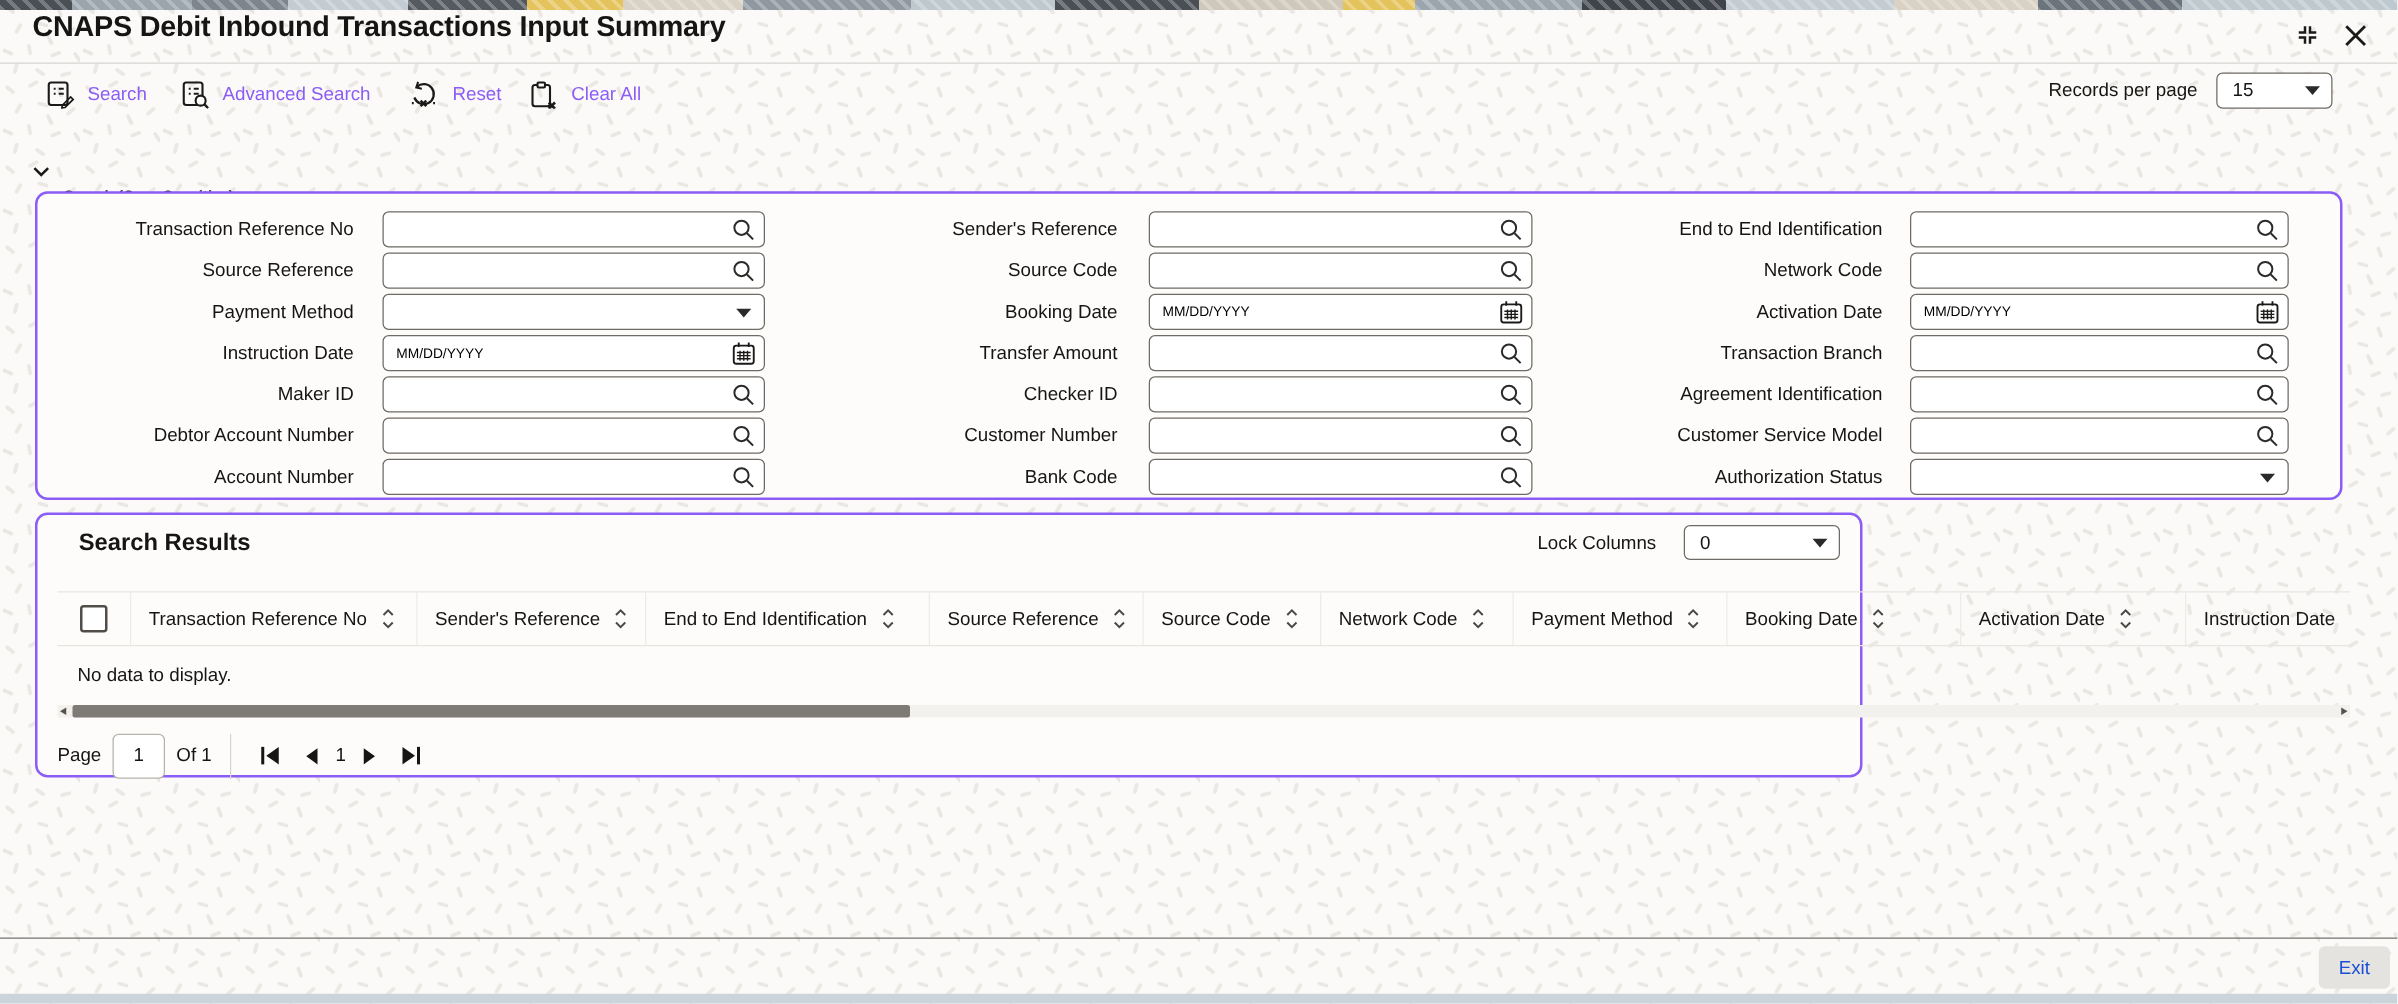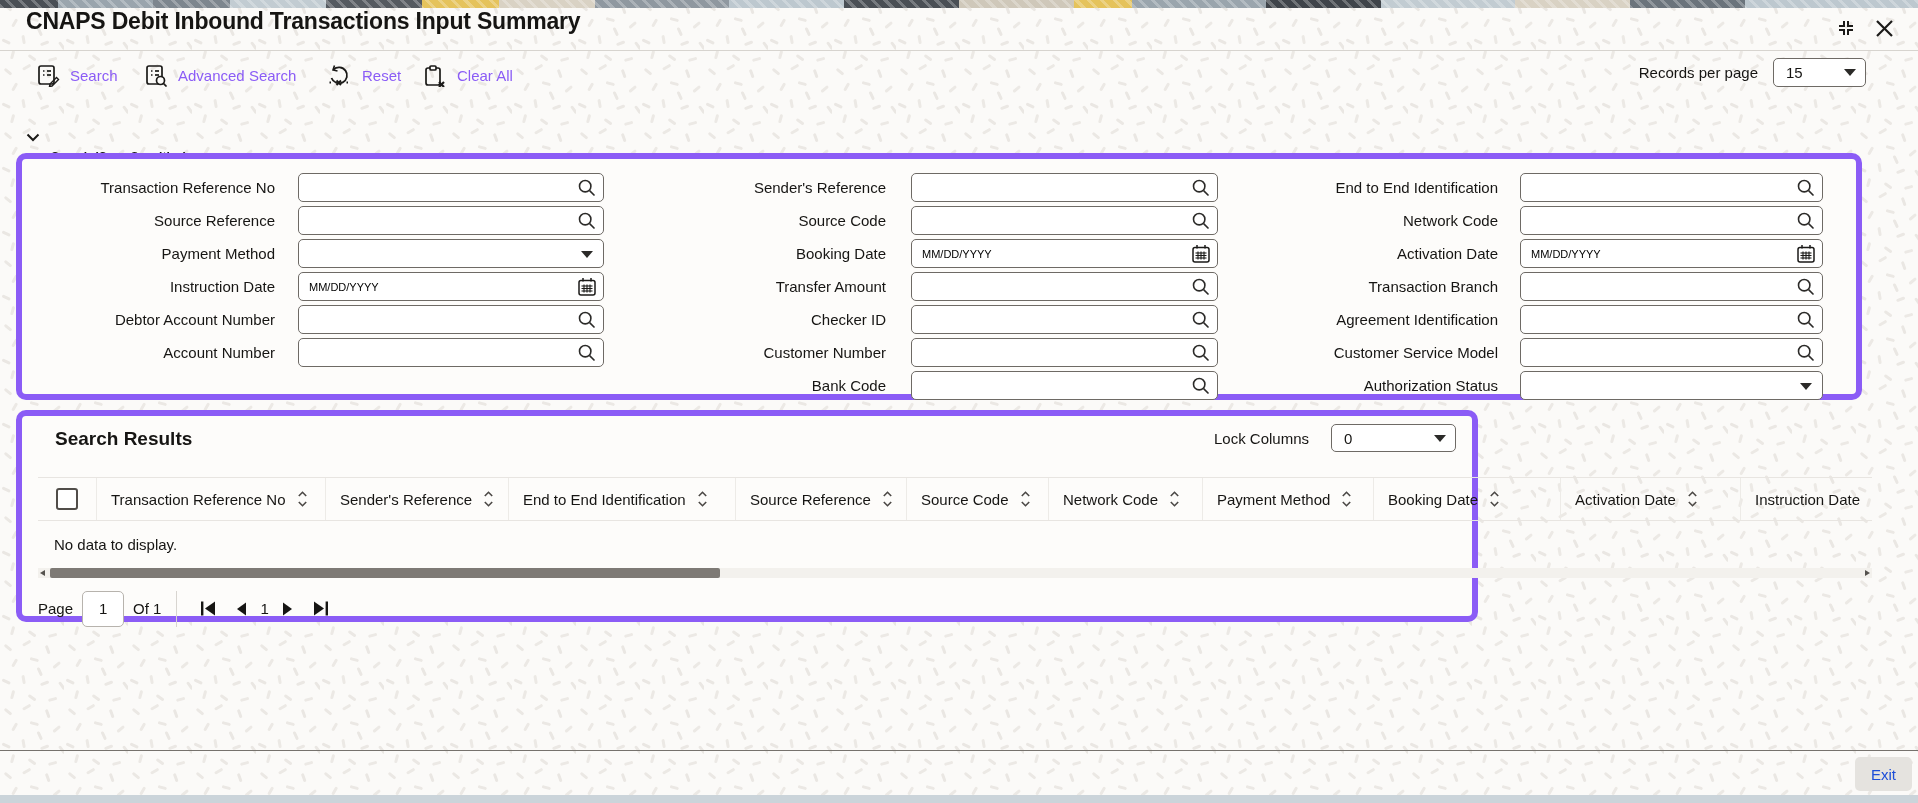--- a/index.html
+++ b/index.html
@@ -27,21 +27,21 @@
   .combo{position:relative;background:#fff;border:1px solid #6e6a65;border-radius:5px;height:29px;display:flex;align-items:center;box-sizing:border-box;font-size:15px;}
   .combo .val{padding-left:12px;}
   .combo .caret{position:absolute;right:9px;width:0;height:0;border-left:6px solid transparent;border-right:6px solid transparent;border-top:7px solid #2b2a28;}
   .rpp .combo{width:93px;}
 
   
   .sechdr{position:absolute;left:26px;top:110px;display:flex;align-items:center;gap:11px;cursor:pointer;}
   .sechdr .txt{font-size:12px;font-weight:bold;margin-top:40px;}
 
   
-  .panel{position:absolute;left:16px;background:#fdfcfa;border:6px solid #8b5cf6;border-radius:10px;box-sizing:border-box;}
+  .panel{position:absolute;left:28px;background:#fdfcfa;border:2px solid #8b5cf6;border-radius:10px;box-sizing:border-box;}
   .form-panel{top:153px;width:1846px;height:247px;}
   .results-panel{top:410px;width:1462px;height:212px;}
 
   
   .fcol{position:absolute;top:14px;display:flex;flex-direction:column;}
   .fcol.c1{left:36px;} .fcol.c2{left:616px;} .fcol.c3{left:1216px;}
   .field-row{display:flex;align-items:center;height:29px;margin-bottom:4px;}
   .f-label{text-align:right;font-size:15px;white-space:nowrap;}
   .c1 .f-label{width:217px;} .c2 .f-label{width:248px;} .c3 .f-label{width:260px;}
   .input{position:relative;height:29px;background:#fff;border:1px solid #6e6a65;border-radius:5px;box-sizing:border-box;display:flex;align-items:center;cursor:text;}
@@ -234,20 +234,29 @@
                   <line x1="4.5" y1="11.5" x2="15.5" y2="11.5"></line>
                   <line x1="4.5" y1="14" x2="15.5" y2="14"></line>
                   <line x1="7" y1="7.5" x2="7" y2="15.5"></line>
                   <line x1="10" y1="7.5" x2="10" y2="15.5"></line>
                   <line x1="13" y1="7.5" x2="13" y2="15.5"></line>
                 </g>
               </svg>
             </div>
           </div>
           <div class="field-row">
+            <span class="f-label">Maker ID</span>
+            <div class="input search">
+              <svg class="trail ic" width="20" height="20" viewBox="0 0 20 20" fill="none" stroke="#2b2a28" stroke-width="1.6">
+                <circle cx="8.2" cy="8.2" r="5.7"></circle>
+                <line x1="12.6" y1="12.6" x2="17.5" y2="17.5"></line>
+              </svg>
+            </div>
+          </div>
+          <div class="field-row">
             <span class="f-label">Debtor Account Number</span>
             <div class="input search">
               <svg class="trail ic" width="20" height="20" viewBox="0 0 20 20" fill="none" stroke="#2b2a28" stroke-width="1.6">
                 <circle cx="8.2" cy="8.2" r="5.7"></circle>
                 <line x1="12.6" y1="12.6" x2="17.5" y2="17.5"></line>
               </svg>
             </div>
           </div>
           <div class="field-row">
             <span class="f-label">Account Number</span>

